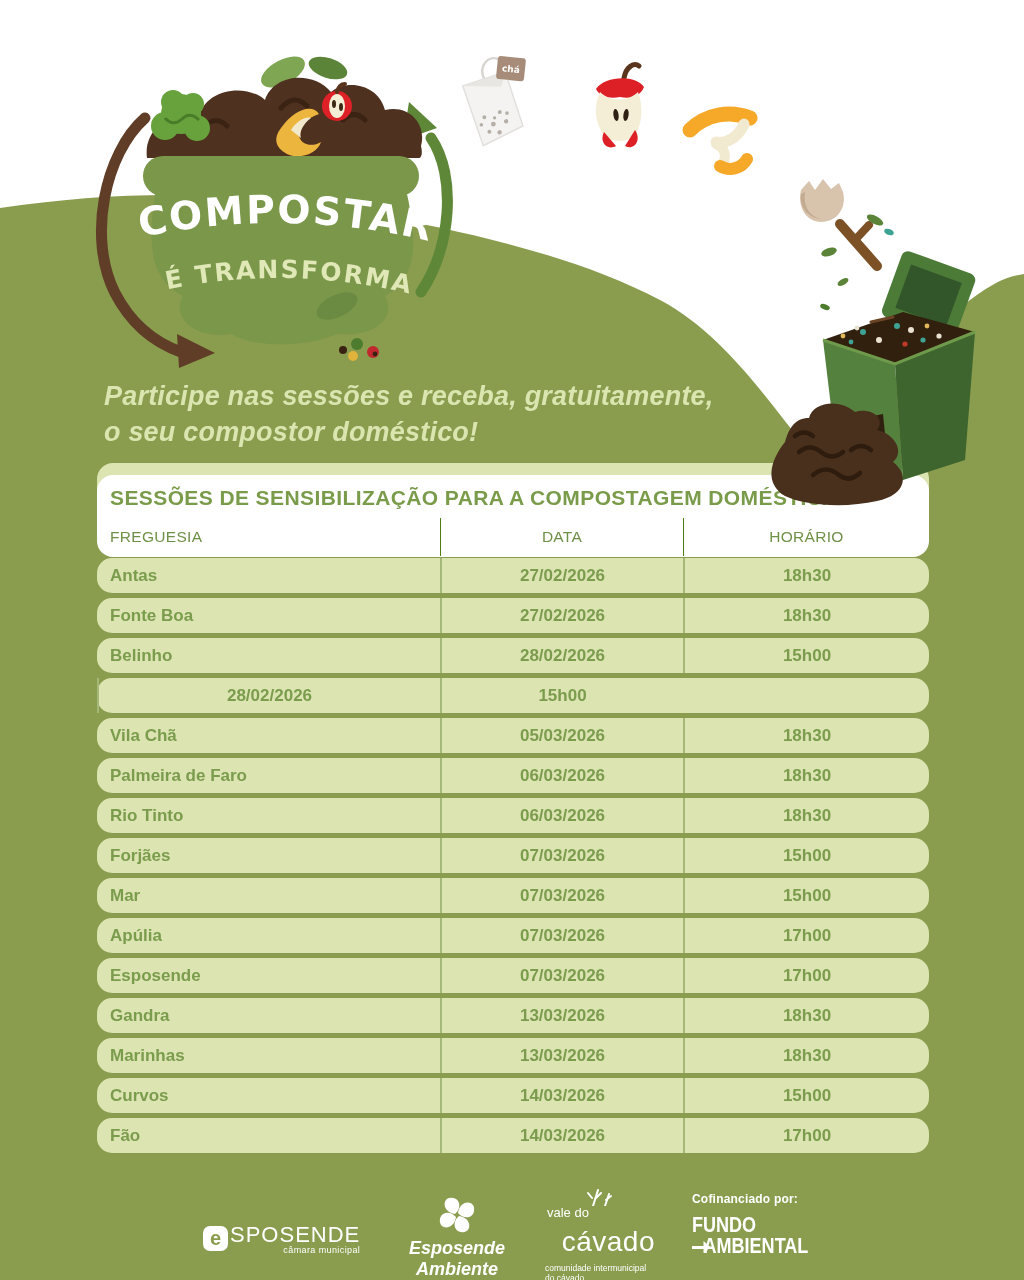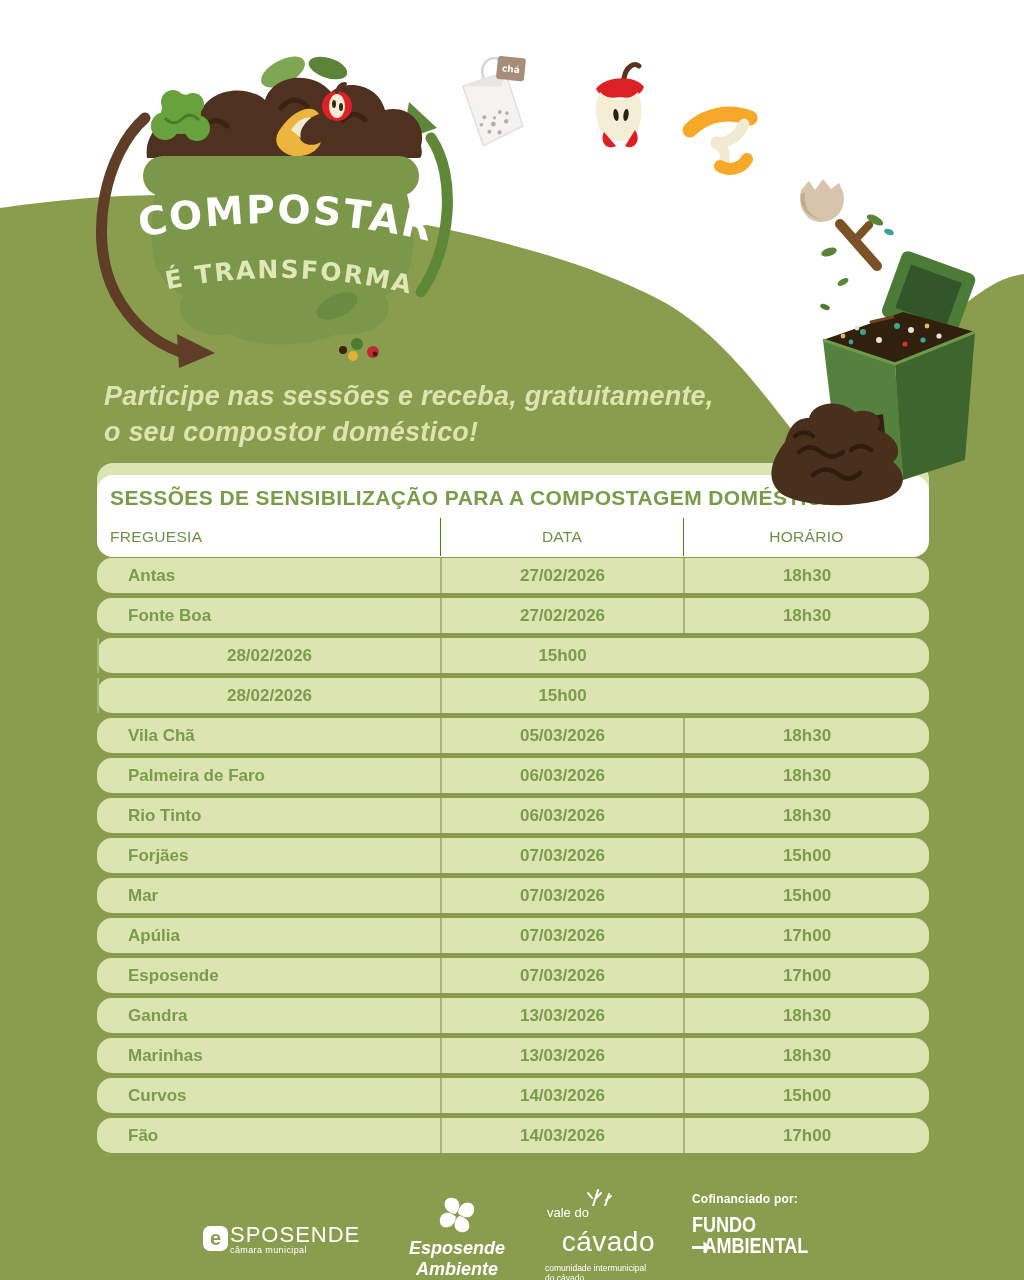--- a/index.html
+++ b/index.html
@@ -35,27 +35,27 @@
   }
   .t-cols .c2,.t-cols .c3{border-left:1px solid #4d7c0f;height:38px;line-height:38px;}
   .c1{padding-left:13px;text-align:left;}
   .c2,.c3{text-align:center;}
   .rows{position:absolute;left:97px;top:558px;width:832px;z-index:3;}
   .row{
     height:35px;margin-bottom:5px;background:#dce4b2;border-radius:15px;
     display:grid;grid-template-columns:343px 243px 246px;align-items:center;
     color:#7a9c4c;font-size:17px;font-weight:bold;
   }
-  .row .c1{padding-left:31px;}
+  .row .c1{padding-left:13px;}
   .row .c2,.row .c3{border-left:2px solid #a6b878;height:35px;line-height:35px;}
   
   .f-espo{position:absolute;left:203px;top:1224px;display:flex;align-items:flex-start;z-index:3;color:#fff;}
   .f-espo .eicon{width:25px;height:25px;background:#fff;border-radius:7px;margin-top:2px;
     display:flex;align-items:center;justify-content:center;color:#8a9d4e;font-size:20px;font-weight:bold;}
-  .f-espo .etxt{margin-left:2px;text-align:left;}
+  .f-espo .etxt{margin-left:2px;text-align:right;}
   .f-espo .ename{font-size:22px;font-weight:normal;letter-spacing:1px;line-height:22px;}
   .f-espo .esub{font-size:9px;letter-spacing:.4px;margin-top:-1px;}
   .f-amb{position:absolute;left:383px;top:1196px;width:148px;text-align:center;z-index:3;color:#fff;}
   .f-amb .aname{font-size:18px;font-style:italic;margin-top:4px;}
   .f-amb .aname b{font-weight:bold;}
   .f-amb .aname span{font-weight:normal;}
   .f-cav{position:absolute;left:545px;top:1186px;z-index:3;color:#fff;line-height:1;}
   .f-cav .csmall{font-size:13px;margin-left:2px;}
   .f-cav .cname{font-size:28px;letter-spacing:.5px;margin-top:9px;text-align:right;}
   .f-cav .csub{font-size:8.5px;margin-top:7px;line-height:10px;}
@@ -269,20 +269,21 @@
         <div class="c c3">18h30</div>
       </div>
 
       <div class="row">
         <div class="c c1">Fonte Boa</div>
         <div class="c c2">27/02/2026</div>
         <div class="c c3">18h30</div>
       </div>
 
       <div class="row">
+        <div class="c c1">Belinho</div>
         <div class="c c2">28/02/2026</div>
         <div class="c c3">15h00</div>
       </div>
 
       <div class="row">
         <div class="c c2">28/02/2026</div>
         <div class="c c3">15h00</div>
       </div>
 
       <div class="row">

